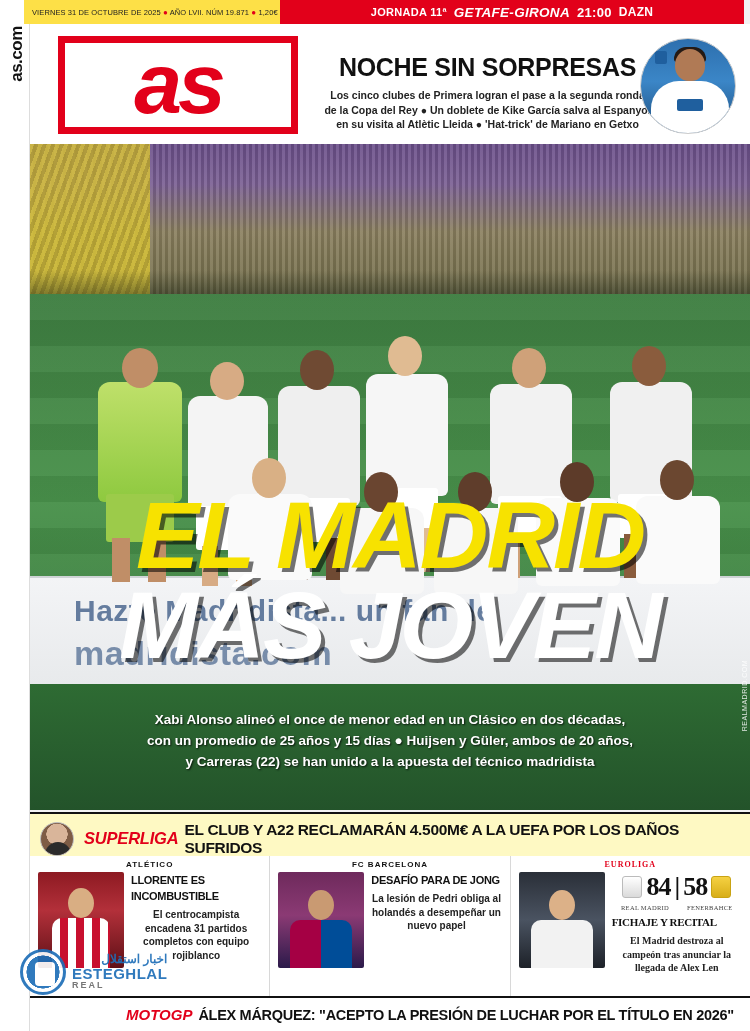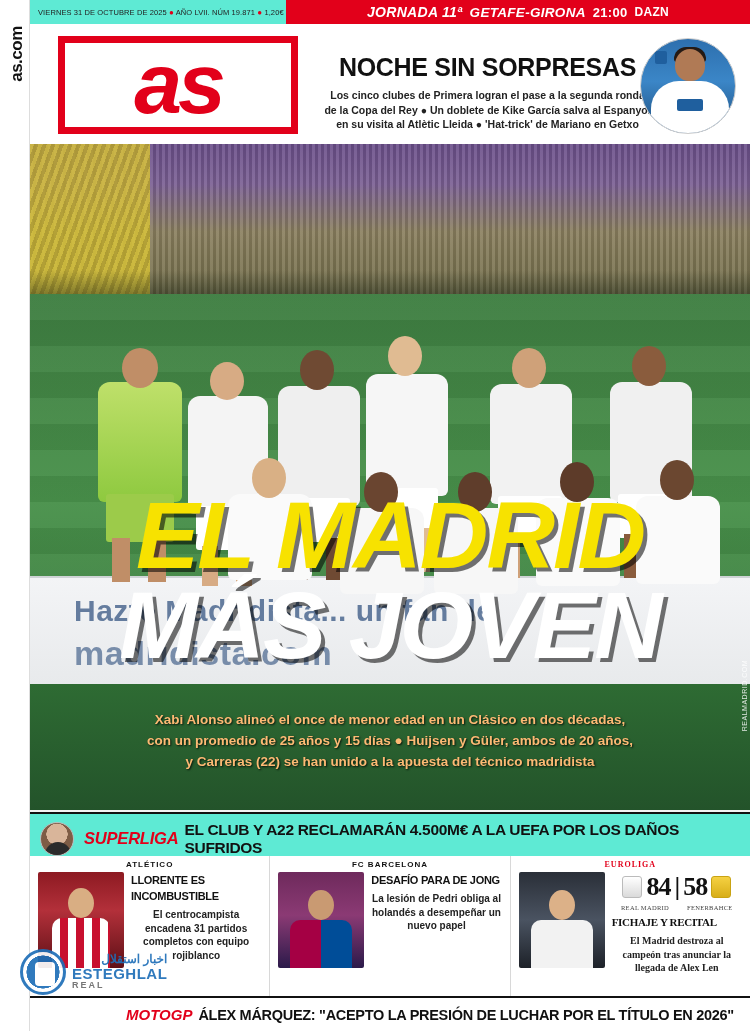--- a/index.html
+++ b/index.html
@@ -28,37 +28,37 @@
     width: 90px;
     transform: rotate(-90deg);
     transform-origin: center center;
     font-size: 17px; font-weight: bold; color: #111;
     letter-spacing: -0.5px;
     text-align: center;
   }
 
   
   .topbar {
-    position: absolute; left: 30px; top: 0; width: 720px; height: 24px;
-    background: #5eead4;
+    position: absolute; left: 24px; top: 0; width: 720px; height: 24px;
+    background: #fde047;
     display: flex; align-items: center;
   }
   .topbar-left {
     font-size: 7.5px; color: #222; padding-left: 8px;
     letter-spacing: 0.1px; white-space: nowrap;
   }
   .topbar-left .dot { color: #e2001a; font-size: 8px; }
   .topbar-right {
     position: absolute; right: 0; top: 0; height: 24px; width: 464px;
     background: #e2001a; color: #fff;
     display: flex; align-items: center; justify-content: center;
     gap: 7px;
     font-weight: bold; letter-spacing: 0.3px;
   }
-  .topbar-right .jornada { font-size: 14px; font-style: italic; }
+  .topbar-right .jornada { font-size: 11px; }
   .topbar-right .match { font-size: 13.5px; font-style: italic; }
   .topbar-right .time { font-size: 13px; }
   .topbar-right .dazn { font-size: 12px; }
 
   
   .masthead {
     position: absolute; left: 30px; top: 24px; width: 720px; height: 120px;
     background: #ffffff;
   }
   .as-logo {
@@ -197,36 +197,36 @@
     font-size: 95px;
     color: #ffffff;
     text-shadow: 4px 4px 0 rgba(0,0,0,.55);
   }
 
   
   .subhead {
     position: absolute; left: 0; top: 565px; width: 720px;
     padding: 0 28px;
     text-align: center;
-    color: #fdba74;
+    color: #ffffff;
     font-size: 13.5px; font-weight: bold; line-height: 21px;
     text-shadow: 1px 1px 2px rgba(0,0,0,.8);
   }
 
   .credit {
     position: absolute; right: 2px; bottom: 150px;
     transform: rotate(-90deg); transform-origin: right bottom;
     font-size: 7px; color: rgba(255,255,255,.85);
     letter-spacing: .5px;
   }
 
   
   .superliga {
     position: absolute; left: 30px; top: 812px; width: 720px; height: 52px;
-    background: #5eead4;
+    background: #fef9c3;
     border-top: 2px solid #111;
     border-bottom: 1px solid #ddd;
     display: flex; align-items: center;
   }
   .sl-photo {
     width: 34px; height: 34px; border-radius: 50%;
     margin-left: 10px; margin-right: 10px;
     background: radial-gradient(circle at 50% 35%, #d9b59a 0 40%, #7e5c45 41% 100%);
     border: 1px solid #bbb; position: relative; overflow: hidden; flex: none;
   }

